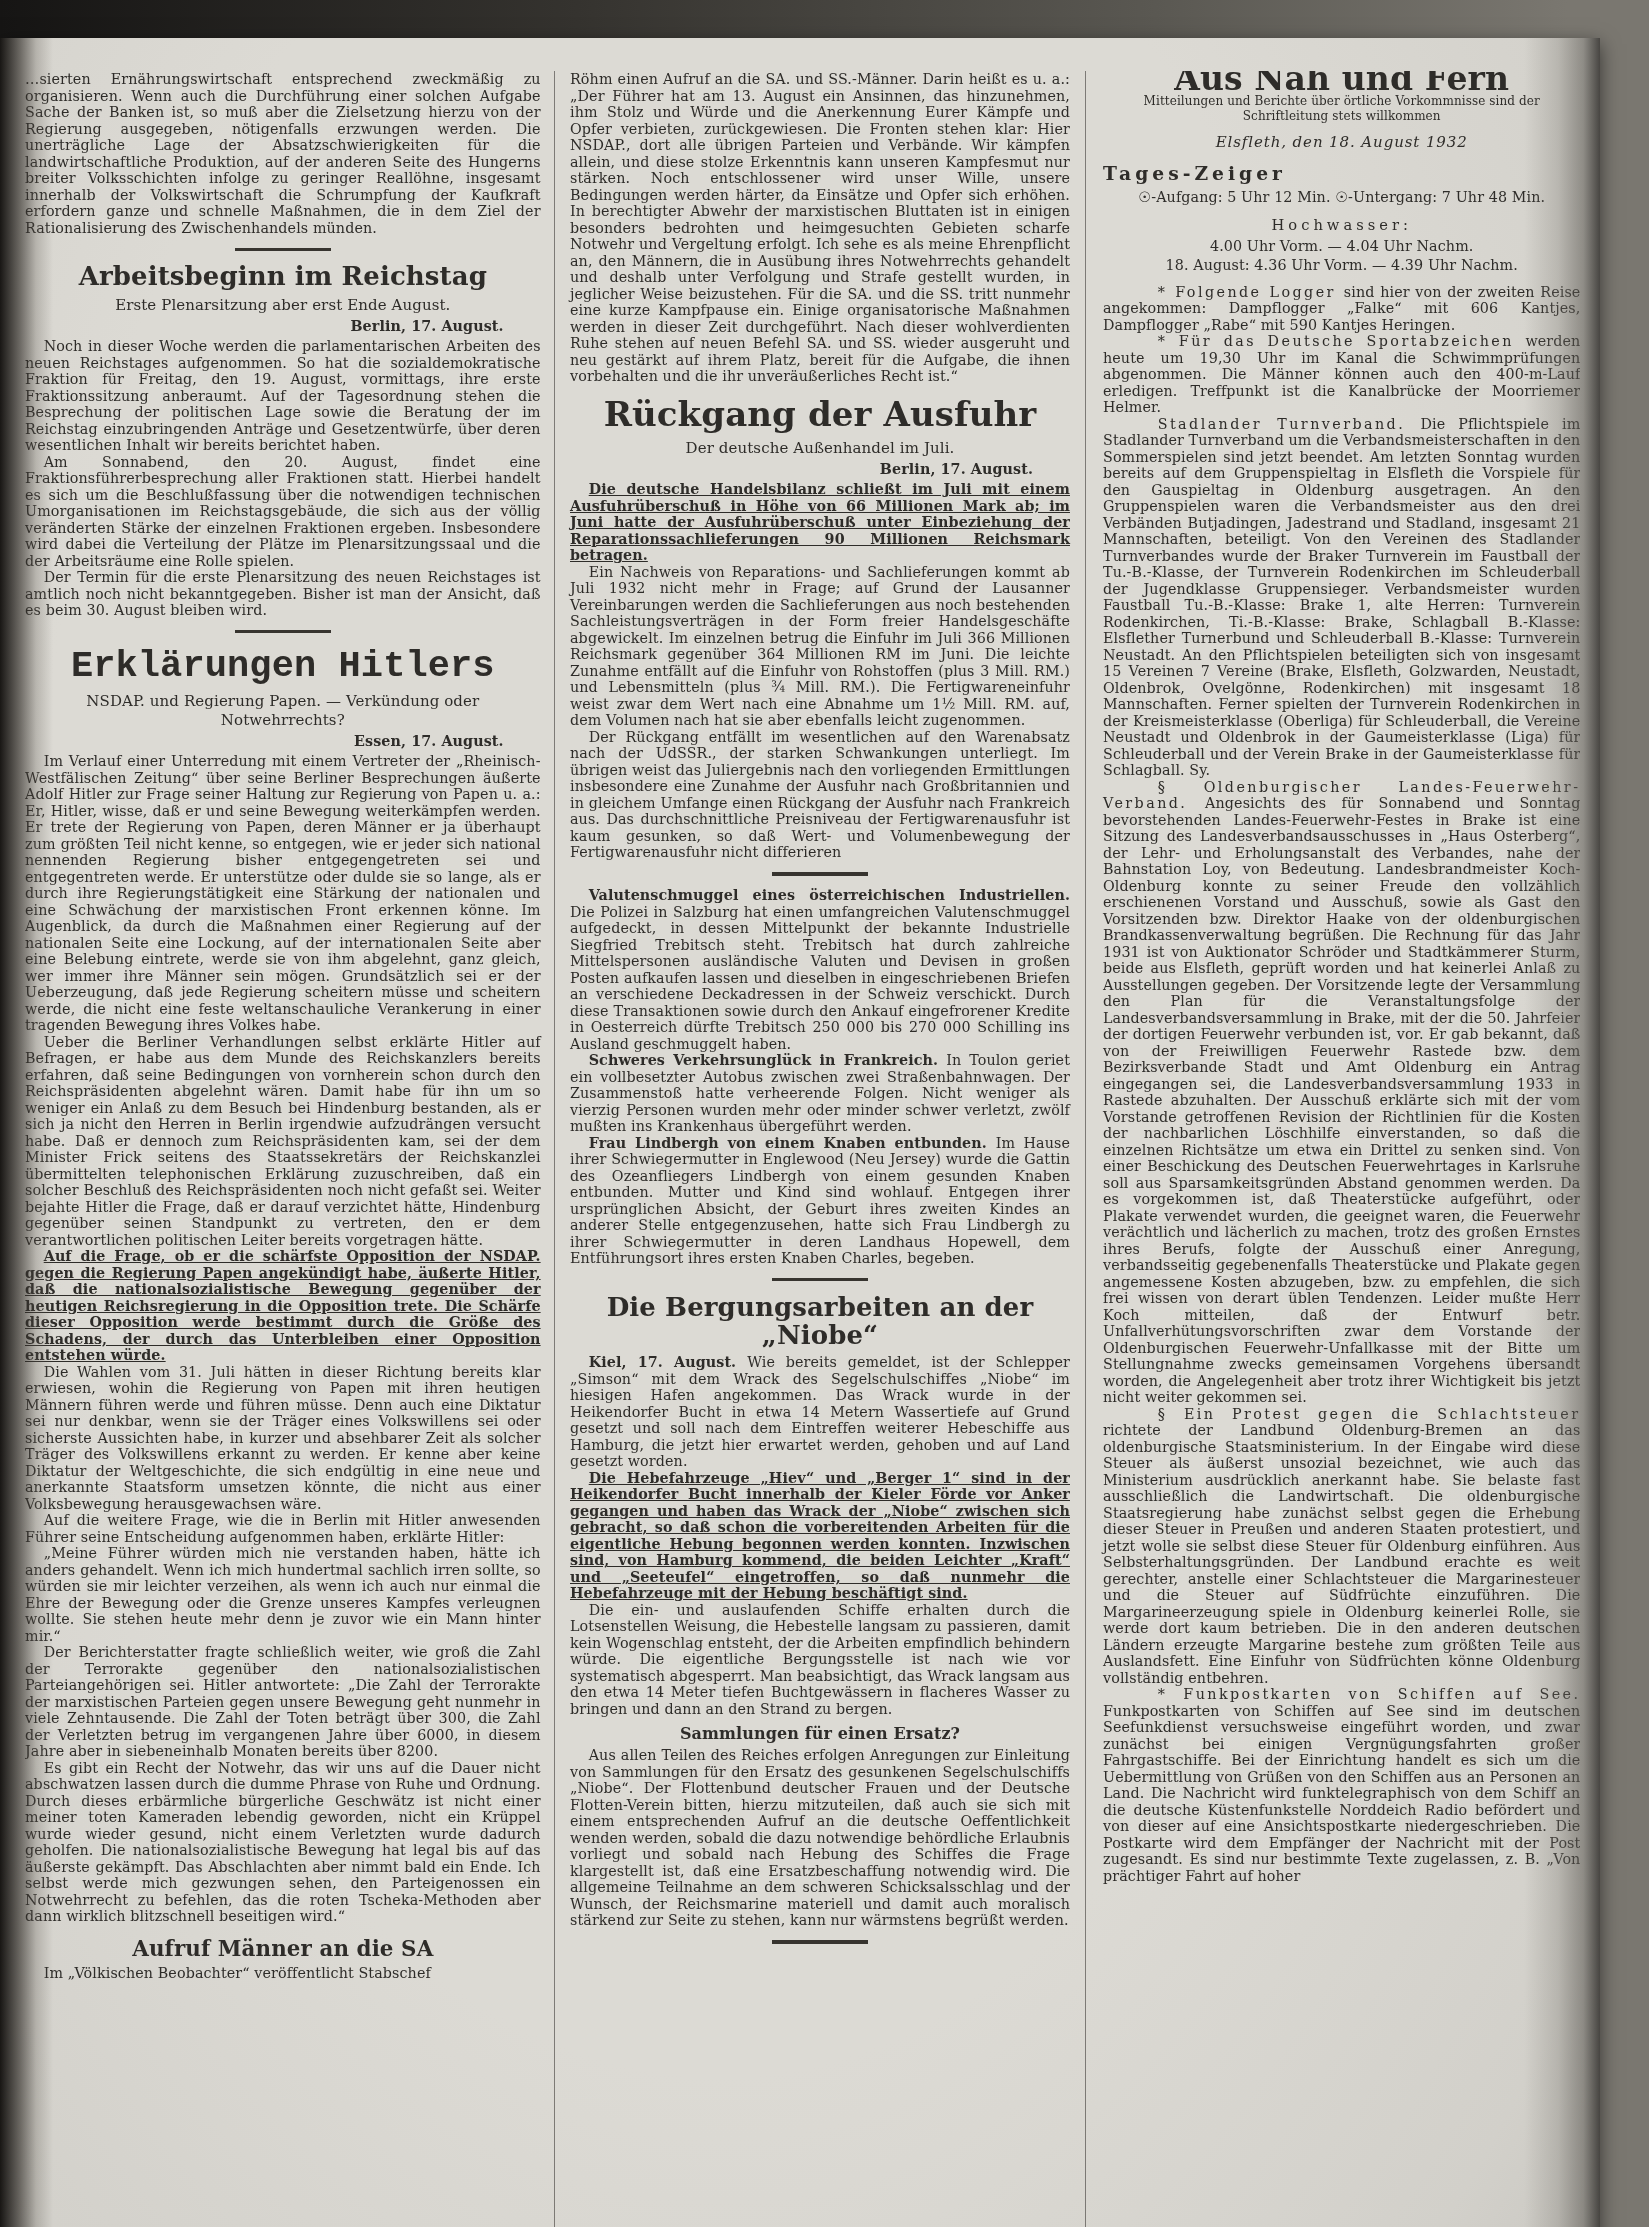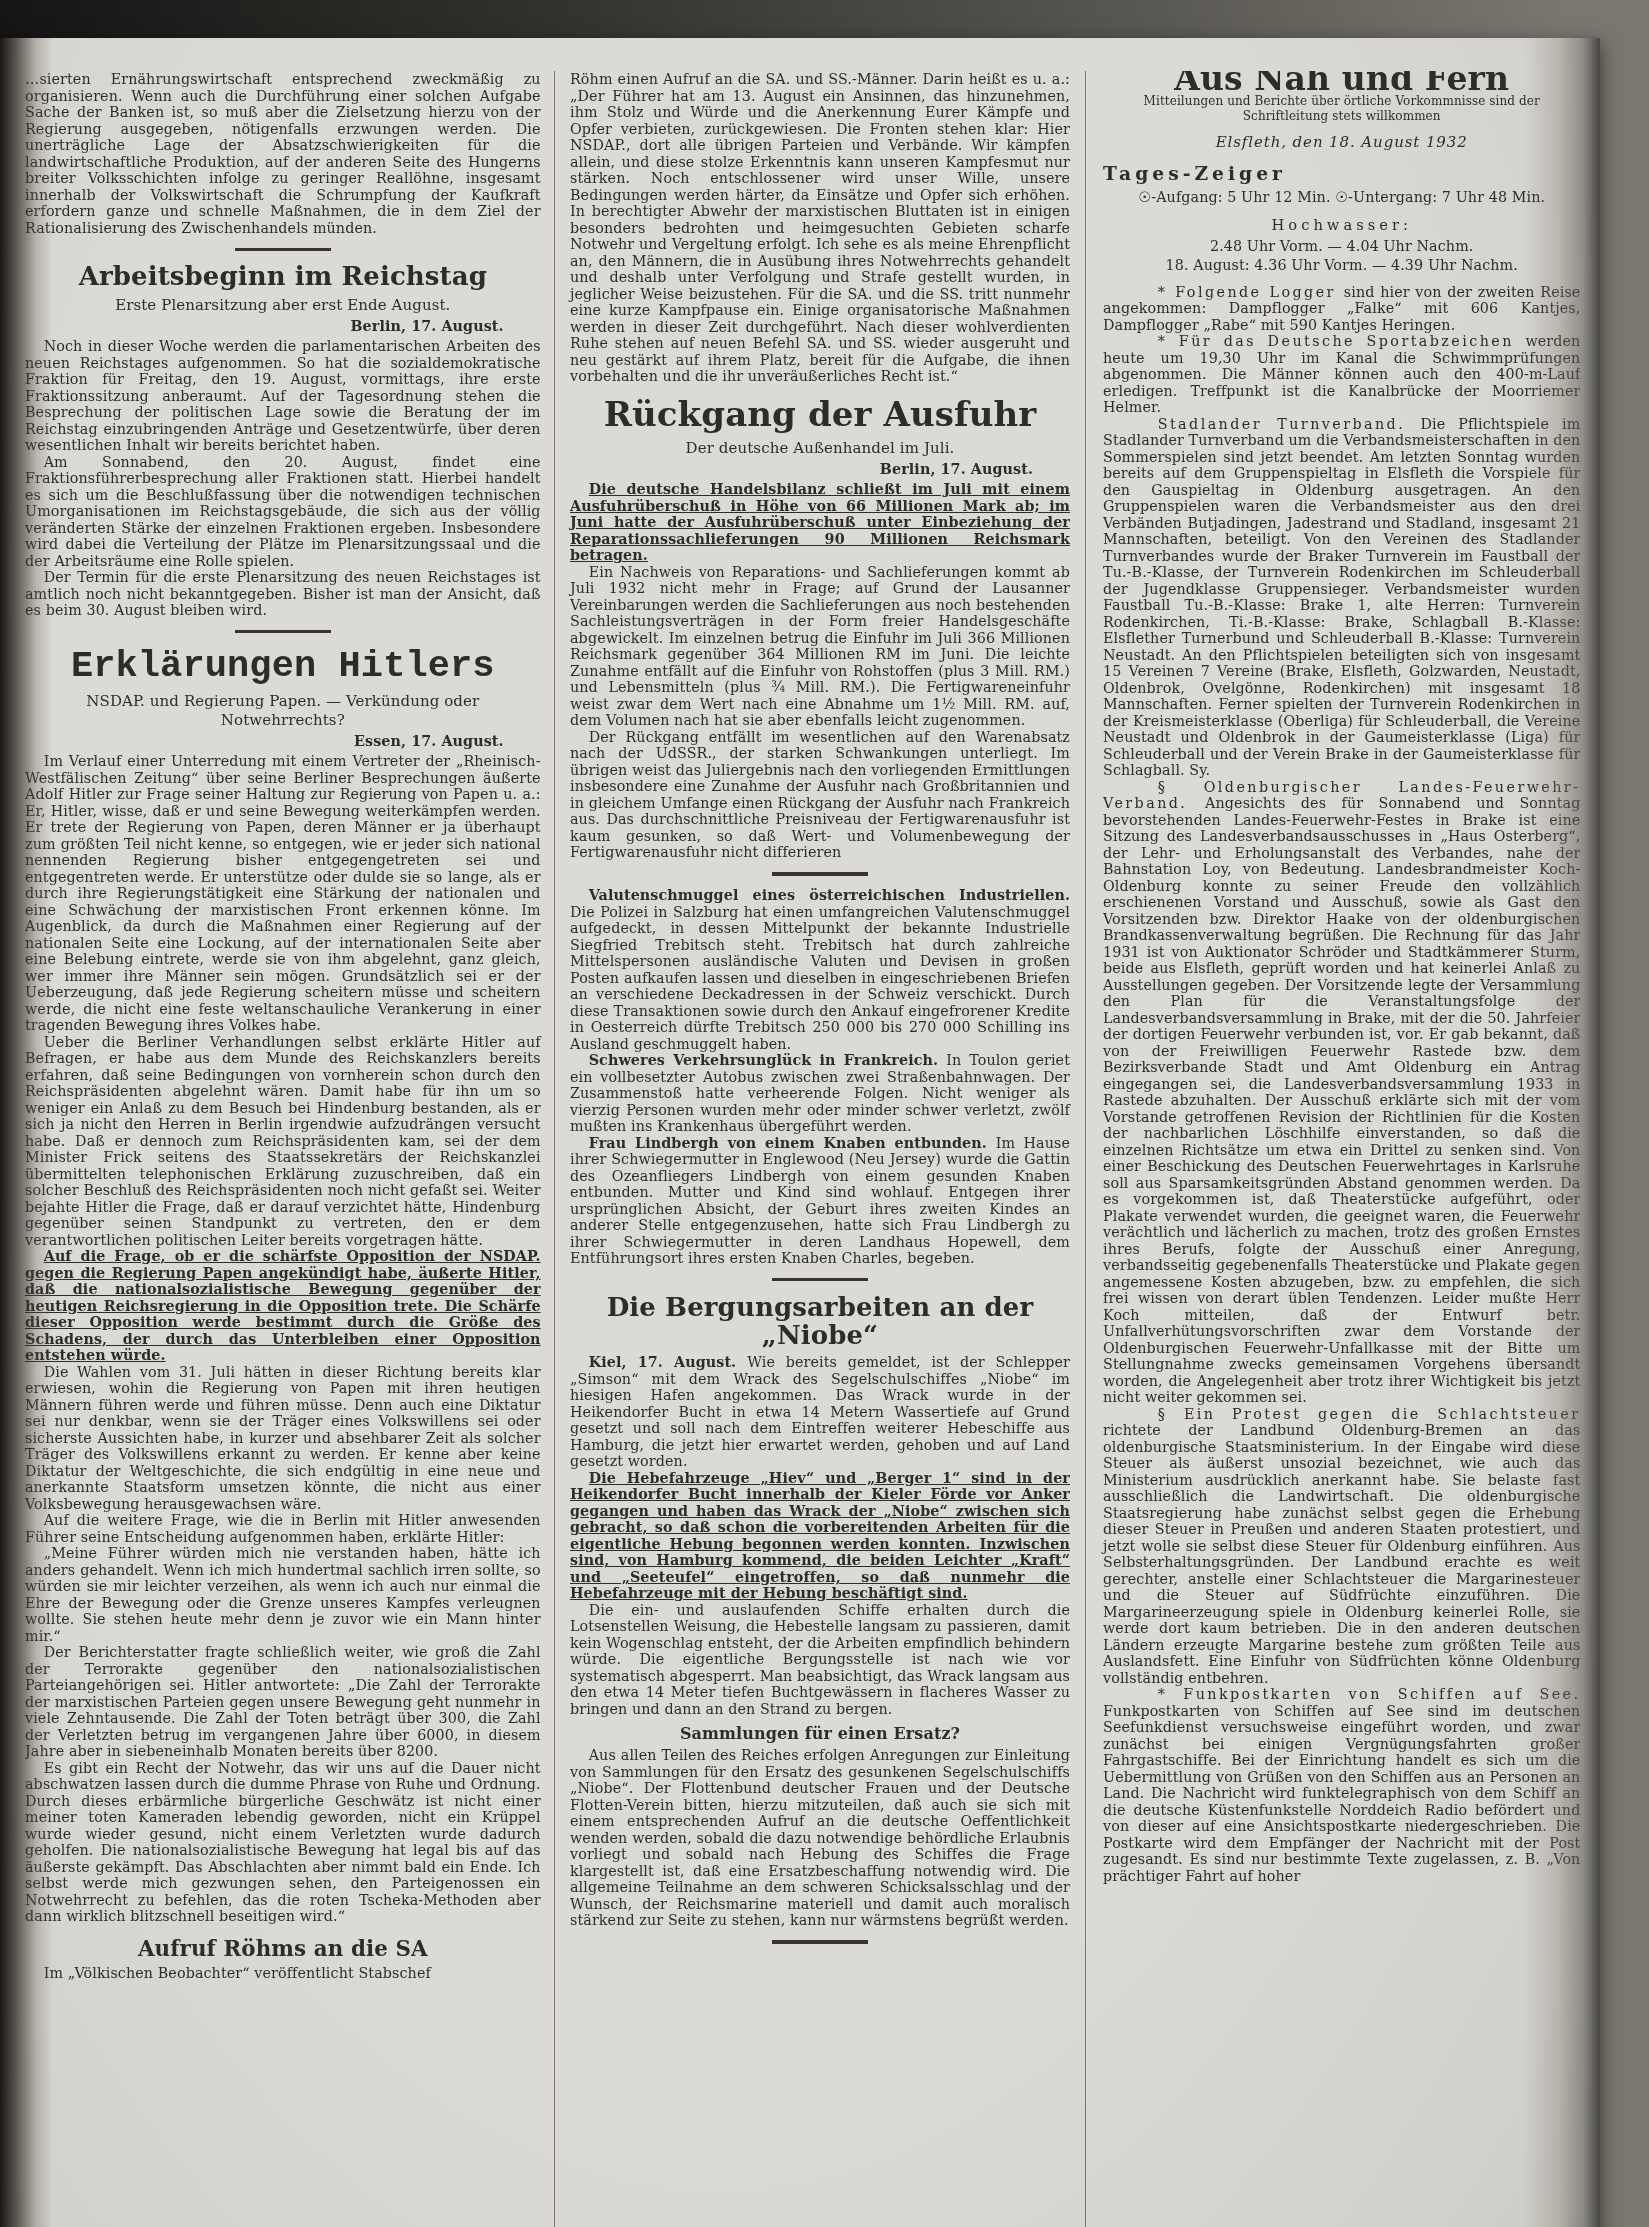--- a/index.html
+++ b/index.html
@@ -90,21 +90,21 @@
           <p class="para"><span>Im Verlauf einer Unterredung mit einem Vertreter der „Rheinisch-Westfälischen Zeitung“ über seine Berliner Besprechungen äußerte Adolf Hitler zur Frage seiner Haltung zur Regierung von Papen u. a.: Er, Hitler, wisse, daß er und seine Bewegung weiterkämpfen werden. Er trete der Regierung von Papen, deren Männer er ja überhaupt zum größten Teil nicht kenne, so entgegen, wie er jeder sich national nennenden Regierung bisher entgegengetreten sei und entgegentreten werde. Er unterstütze oder dulde sie so lange, als er durch ihre Regierungstätigkeit eine Stärkung der nationalen und eine Schwächung der marxistischen Front erkennen könne. Im Augenblick, da durch die Maßnahmen einer Regierung auf der nationalen Seite eine Lockung, auf der internationalen Seite aber eine Belebung eintrete, werde sie von ihm abgelehnt, ganz gleich, wer immer ihre Männer sein mögen. Grundsätzlich sei er der Ueberzeugung, daß jede Regierung scheitern müsse und scheitern werde, die nicht eine feste weltanschauliche Verankerung in einer tragenden Bewegung ihres Volkes habe.</span></p>
           <p class="para"><span>Ueber die Berliner Verhandlungen selbst erklärte Hitler auf Befragen, er habe aus dem Munde des Reichskanzlers bereits erfahren, daß seine Bedingungen von vornherein schon durch den Reichspräsidenten abgelehnt wären. Damit habe für ihn um so weniger ein Anlaß zu dem Besuch bei Hindenburg bestanden, als er sich ja nicht den Herren in Berlin irgendwie aufzudrängen versucht habe. Daß er dennoch zum Reichspräsidenten kam, sei der dem Minister Frick seitens des Staatssekretärs der Reichskanzlei übermittelten telephonischen Erklärung zuzuschreiben, daß ein solcher Beschluß des Reichspräsidenten noch nicht gefaßt sei. Weiter bejahte Hitler die Frage, daß er darauf verzichtet hätte, Hindenburg gegenüber seinen Standpunkt zu vertreten, den er dem verantwortlichen politischen Leiter bereits vorgetragen hätte.</span></p>
           <p class="para b"><span>Auf die Frage, ob er die schärfste Opposition der NSDAP. gegen die Regierung Papen angekündigt habe, äußerte Hitler, daß die nationalsozialistische Bewegung gegenüber der heutigen Reichsregierung in die Opposition trete. Die Schärfe dieser Opposition werde bestimmt durch die Größe des Schadens, der durch das Unterbleiben einer Opposition entstehen würde.</span></p>
           <p class="para"><span>Die Wahlen vom 31. Juli hätten in dieser Richtung bereits klar erwiesen, wohin die Regierung von Papen mit ihren heutigen Männern führen werde und führen müsse. Denn auch eine Diktatur sei nur denkbar, wenn sie der Träger eines Volkswillens sei oder sicherste Aussichten habe, in kurzer und absehbarer Zeit als solcher Träger des Volkswillens erkannt zu werden. Er kenne aber keine Diktatur der Weltgeschichte, die sich endgültig in eine neue und anerkannte Staatsform umsetzen könnte, die nicht aus einer Volksbewegung herausgewachsen wäre.</span></p>
           <p class="para"><span>Auf die weitere Frage, wie die in Berlin mit Hitler anwesenden Führer seine Entscheidung aufgenommen haben, erklärte Hitler:</span></p>
           <p class="para"><span>„Meine Führer würden mich nie verstanden haben, hätte ich anders gehandelt. Wenn ich mich hundertmal sachlich irren sollte, so würden sie mir leichter verzeihen, als wenn ich auch nur einmal die Ehre der Bewegung oder die Grenze unseres Kampfes verleugnen wollte. Sie stehen heute mehr denn je zuvor wie ein Mann hinter mir.“</span></p>
           <p class="para"><span>Der Berichterstatter fragte schließlich weiter, wie groß die Zahl der Terrorakte gegenüber den nationalsozialistischen Parteiangehörigen sei. Hitler antwortete: „Die Zahl der Terrorakte der marxistischen Parteien gegen unsere Bewegung geht nunmehr in viele Zehntausende. Die Zahl der Toten beträgt über 300, die Zahl der Verletzten betrug im vergangenen Jahre über 6000, in diesem Jahre aber in siebeneinhalb Monaten bereits über 8200.</span></p>
           <p class="para"><span>Es gibt ein Recht der Notwehr, das wir uns auf die Dauer nicht abschwatzen lassen durch die dumme Phrase von Ruhe und Ordnung. Durch dieses erbärmliche bürgerliche Geschwätz ist nicht einer meiner toten Kameraden lebendig geworden, nicht ein Krüppel wurde wieder gesund, nicht einem Verletzten wurde dadurch geholfen. Die nationalsozialistische Bewegung hat legal bis auf das äußerste gekämpft. Das Abschlachten aber nimmt bald ein Ende. Ich selbst werde mich gezwungen sehen, den Parteigenossen ein Notwehrrecht zu befehlen, das die roten Tscheka-Methoden aber dann wirklich blitzschnell beseitigen wird.“</span></p>
         </div>
 
-      <h2 class="h-sm2">Aufruf Röhms an die SA</h2>
+      <h2 class="h-sm2">Aufruf Männer an die SA</h2>
       <div>
           <p class="para"><span>Im „Völkischen Beobachter“ veröffentlicht Stabschef</span></p>
         </div>
     </section>
 
     <section class="col col-mid">
       <p class="para cont">Röhm einen Aufruf an die SA. und SS.-Männer. Darin heißt es u. a.: „Der Führer hat am 13. August ein Ansinnen, das hinzunehmen, ihm Stolz und Würde und die Anerkennung Eurer Kämpfe und Opfer verbieten, zurückgewiesen. Die Fronten stehen klar: Hier NSDAP., dort alle übrigen Parteien und Verbände. Wir kämpfen allein, und diese stolze Erkenntnis kann unseren Kampfesmut nur stärken. Noch entschlossener wird unser Wille, unsere Bedingungen werden härter, da Einsätze und Opfer sich erhöhen. In berechtigter Abwehr der marxistischen Bluttaten ist in einigen besonders bedrohten und heimgesuchten Gebieten scharfe Notwehr und Vergeltung erfolgt. Ich sehe es als meine Ehrenpflicht an, den Männern, die in Ausübung ihres Notwehrrechts gehandelt und deshalb unter Verfolgung und Strafe gestellt wurden, in jeglicher Weise beizustehen. Für die SA. und die SS. tritt nunmehr eine kurze Kampfpause ein. Einige organisatorische Maßnahmen werden in dieser Zeit durchgeführt. Nach dieser wohlverdienten Ruhe stehen auf neuen Befehl SA. und SS. wieder ausgeruht und neu gestärkt auf ihrem Platz, bereit für die Aufgabe, die ihnen vorbehalten und die ihr unveräußerliches Recht ist.“</p>
 
       <h1 class="h-lg">Rückgang der Ausfuhr</h1>
       <div class="subhead">Der deutsche Außenhandel im Juli.</div>
@@ -137,21 +137,21 @@
     </section>
 
     <section class="col col-right">
       <h1 class="nah-title">Aus Nah und Fern</h1>
       <div class="motto">Mitteilungen und Berichte über örtliche Vorkommnisse sind der Schriftleitung stets willkommen</div>
       <div class="city-dateline">Elsfleth, den 18. August 1932</div>
 
       <div class="tz-title">Tages-Zeiger</div>
       <div class="sun-line">☉-Aufgang: 5 Uhr 12 Min.  ☉-Untergang: 7 Uhr 48 Min.</div>
       <div class="hw-label">Hochwasser:</div>
-      <div class="hw-line">2.48 Uhr Vorm. — 4.04 Uhr Nachm.</div>
+      <div class="hw-line">4.00 Uhr Vorm. — 4.04 Uhr Nachm.</div>
       <div class="hw-line">18. August: 4.36 Uhr Vorm. — 4.39 Uhr Nachm.</div>
 
       <div class="items">
           <p class="para"><b class="lead sp nb">* Folgende Logger </b><span>sind hier von der zweiten Reise angekommen: Dampflogger „Falke“ mit 606 Kantjes, Dampflogger „Rabe“ mit 590 Kantjes Heringen.</span></p>
           <p class="para"><b class="lead sp nb">* Für das Deutsche Sportabzeichen </b><span>werden heute um 19,30 Uhr im Kanal die Schwimmprüfungen abgenommen. Die Männer können auch den 400-m-Lauf erledigen. Treffpunkt ist die Kanalbrücke der Moorriemer Helmer.</span></p>
           <p class="para"><b class="lead sp nb">Stadlander Turnverband. </b><span>Die Pflichtspiele im Stadlander Turnverband um die Verbandsmeisterschaften in den Sommerspielen sind jetzt beendet. Am letzten Sonntag wurden bereits auf dem Gruppenspieltag in Elsfleth die Vorspiele für den Gauspieltag in Oldenburg ausgetragen. An den Gruppenspielen waren die Verbandsmeister aus den drei Verbänden Butjadingen, Jadestrand und Stadland, insgesamt 21 Mannschaften, beteiligt. Von den Vereinen des Stadlander Turnverbandes wurde der Braker Turnverein im Faustball der Tu.-B.-Klasse, der Turnverein Rodenkirchen im Schleuderball der Jugendklasse Gruppensieger. Verbandsmeister wurden Faustball Tu.-B.-Klasse: Brake 1, alte Herren: Turnverein Rodenkirchen, Ti.-B.-Klasse: Brake, Schlagball B.-Klasse: Elsflether Turnerbund und Schleuderball B.-Klasse: Turnverein Neustadt. An den Pflichtspielen beteiligten sich von insgesamt 15 Vereinen 7 Vereine (Brake, Elsfleth, Golzwarden, Neustadt, Oldenbrok, Ovelgönne, Rodenkirchen) mit insgesamt 18 Mannschaften. Ferner spielten der Turnverein Rodenkirchen in der Kreismeisterklasse (Oberliga) für Schleuderball, die Vereine Neustadt und Oldenbrok in der Gaumeisterklasse (Liga) für Schleuderball und der Verein Brake in der Gaumeisterklasse für Schlagball.  Sy.</span></p>
           <p class="para"><b class="lead sp nb">§ Oldenburgischer Landes-Feuerwehr-Verband. </b><span>Angesichts des für Sonnabend und Sonntag bevorstehenden Landes-Feuerwehr-Festes in Brake ist eine Sitzung des Landesverbandsausschusses in „Haus Osterberg“, der Lehr- und Erholungsanstalt des Verbandes, nahe der Bahnstation Loy, von Bedeutung. Landesbrandmeister Koch-Oldenburg konnte zu seiner Freude den vollzählich erschienenen Vorstand und Ausschuß, sowie als Gast den Vorsitzenden bzw. Direktor Haake von der oldenburgischen Brandkassenverwaltung begrüßen. Die Rechnung für das Jahr 1931 ist von Auktionator Schröder und Stadtkämmerer Sturm, beide aus Elsfleth, geprüft worden und hat keinerlei Anlaß zu Ausstellungen gegeben. Der Vorsitzende legte der Versammlung den Plan für die Veranstaltungsfolge der Landesverbandsversammlung in Brake, mit der die 50. Jahrfeier der dortigen Feuerwehr verbunden ist, vor. Er gab bekannt, daß von der Freiwilligen Feuerwehr Rastede bzw. dem Bezirksverbande Stadt und Amt Oldenburg ein Antrag eingegangen sei, die Landesverbandsversammlung 1933 in Rastede abzuhalten. Der Ausschuß erklärte sich mit der vom Vorstande getroffenen Revision der Richtlinien für die Kosten der nachbarlichen Löschhilfe einverstanden, so daß die einzelnen Richtsätze um etwa ein Drittel zu senken sind. Von einer Beschickung des Deutschen Feuerwehrtages in Karlsruhe soll aus Sparsamkeitsgründen Abstand genommen werden. Da es vorgekommen ist, daß Theaterstücke aufgeführt, oder Plakate verwendet wurden, die geeignet waren, die Feuerwehr verächtlich und lächerlich zu machen, trotz des großen Ernstes ihres Berufs, folgte der Ausschuß einer Anregung, verbandsseitig gegebenenfalls Theaterstücke und Plakate gegen angemessene Kosten abzugeben, bzw. zu empfehlen, die sich frei wissen von derart üblen Tendenzen. Leider mußte Herr Koch mitteilen, daß der Entwurf betr. Unfallverhütungsvorschriften zwar dem Vorstande der Oldenburgischen Feuerwehr-Unfallkasse mit der Bitte um Stellungnahme zwecks gemeinsamen Vorgehens übersandt worden, die Angelegenheit aber trotz ihrer Wichtigkeit bis jetzt nicht weiter gekommen sei.</span></p>
           <p class="para"><b class="lead sp nb">§ Ein Protest gegen die Schlachtsteuer </b><span>richtete der Landbund Oldenburg-Bremen an das oldenburgische Staatsministerium. In der Eingabe wird diese Steuer als äußerst unsozial bezeichnet, wie auch das Ministerium ausdrücklich anerkannt habe. Sie belaste fast ausschließlich die Landwirtschaft. Die oldenburgische Staatsregierung habe zunächst selbst gegen die Erhebung dieser Steuer in Preußen und anderen Staaten protestiert, und jetzt wolle sie selbst diese Steuer für Oldenburg einführen. Aus Selbsterhaltungsgründen. Der Landbund erachte es weit gerechter, anstelle einer Schlachtsteuer die Margarinesteuer und die Steuer auf Südfrüchte einzuführen. Die Margarineerzeugung spiele in Oldenburg keinerlei Rolle, sie werde dort kaum betrieben. Die in den anderen deutschen Ländern erzeugte Margarine bestehe zum größten Teile aus Auslandsfett. Eine Einfuhr von Südfrüchten könne Oldenburg vollständig entbehren.</span></p>
           <p class="para"><b class="lead sp nb">* Funkpostkarten von Schiffen auf See. </b><span>Funkpostkarten von Schiffen auf See sind im deutschen Seefunkdienst versuchsweise eingeführt worden, und zwar zunächst bei einigen Vergnügungsfahrten großer Fahrgastschiffe. Bei der Einrichtung handelt es sich um die Uebermittlung von Grüßen von den Schiffen aus an Personen an Land. Die Nachricht wird funktelegraphisch von dem Schiff an die deutsche Küstenfunkstelle Norddeich Radio befördert und von dieser auf eine Ansichtspostkarte niedergeschrieben. Die Postkarte wird dem Empfänger der Nachricht mit der Post zugesandt. Es sind nur bestimmte Texte zugelassen, z. B. „Von prächtiger Fahrt auf hoher</span></p>
         </div>

